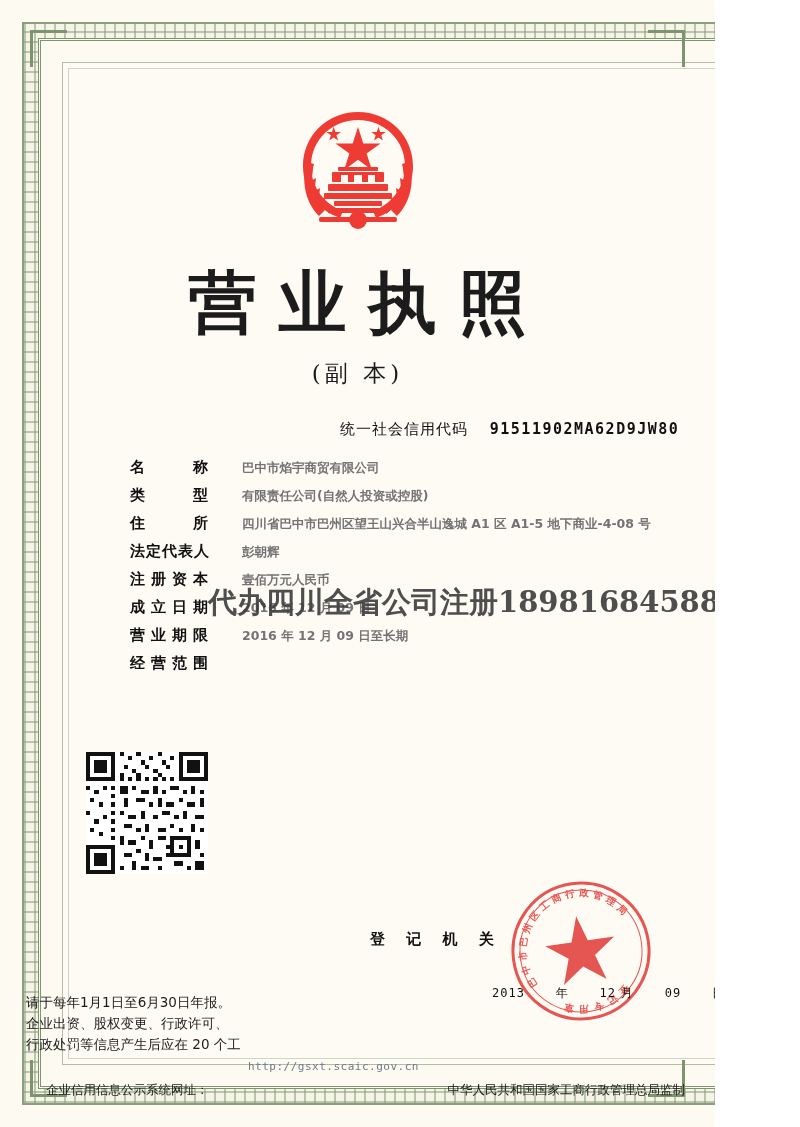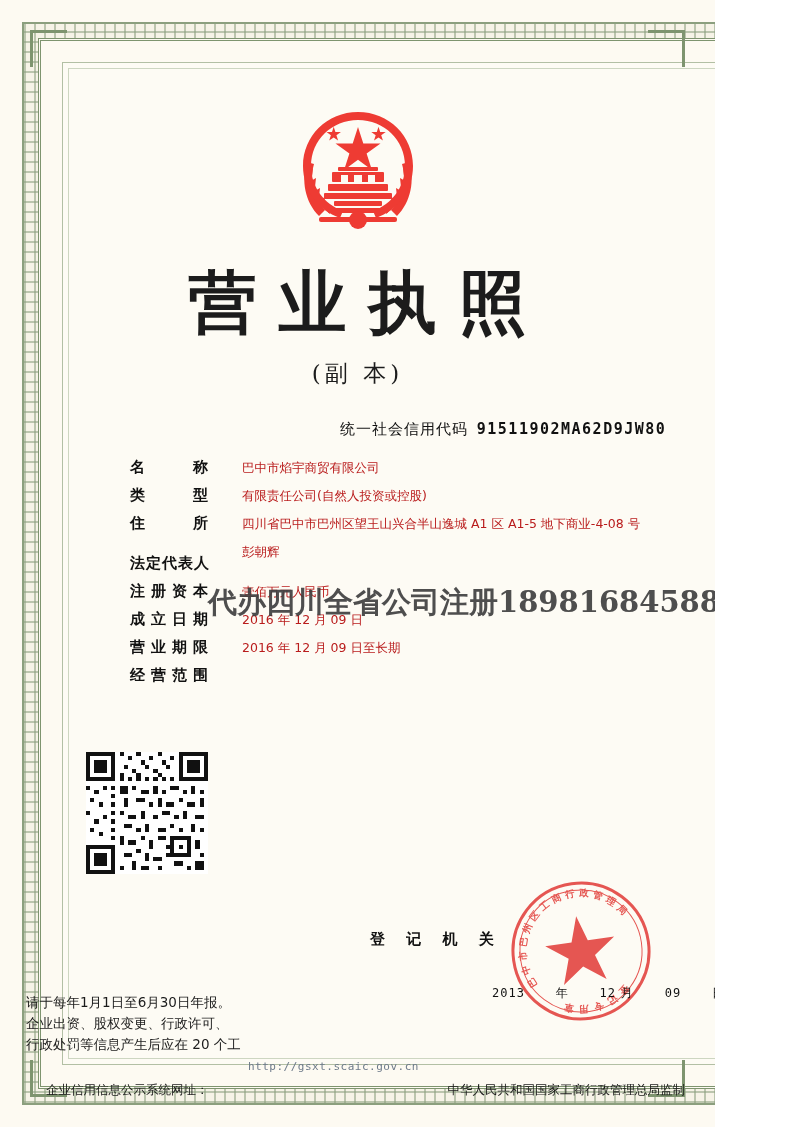--- a/index.html
+++ b/index.html
@@ -102,21 +102,21 @@
   .credit-row {
     position: absolute;
     top: 420px;
     left: 340px;
     font-size: 15px;
     color: #111;
     letter-spacing: 1px;
     white-space: nowrap;
   }
   .credit-row .code {
-    margin-left: 3px;
+    margin-left: 16px;
     font-family: "DejaVu Sans Mono", monospace;
     font-weight: bold;
     letter-spacing: 1.5px;
   }
 
   
   .fields {
     position: absolute;
     left: 130px;
     top: 458px;
@@ -130,27 +130,27 @@
   .flabel {
     width: 112px;
     flex: 0 0 112px;
     font-size: 15px;
     color: #111;
     font-weight: bold;
     letter-spacing: 6px;
     line-height: 19px;
     white-space: nowrap;
   }
-  .flabel.wide { letter-spacing: 1px; margin-top: 12px; }
+  .flabel.wide { letter-spacing: 1px; }
   .fvalue {
     flex: 1;
     font-size: 12.5px;
-    color: #b91c1c;
+    color: #737373;
     line-height: 19px;
-    font-weight: normal;
+    font-weight: bold;
   }
   .fvalue.scope {
     font-size: 12px;
     line-height: 19px;
     text-align: justify;
   }
 
   
   .watermark {
     position: absolute;

